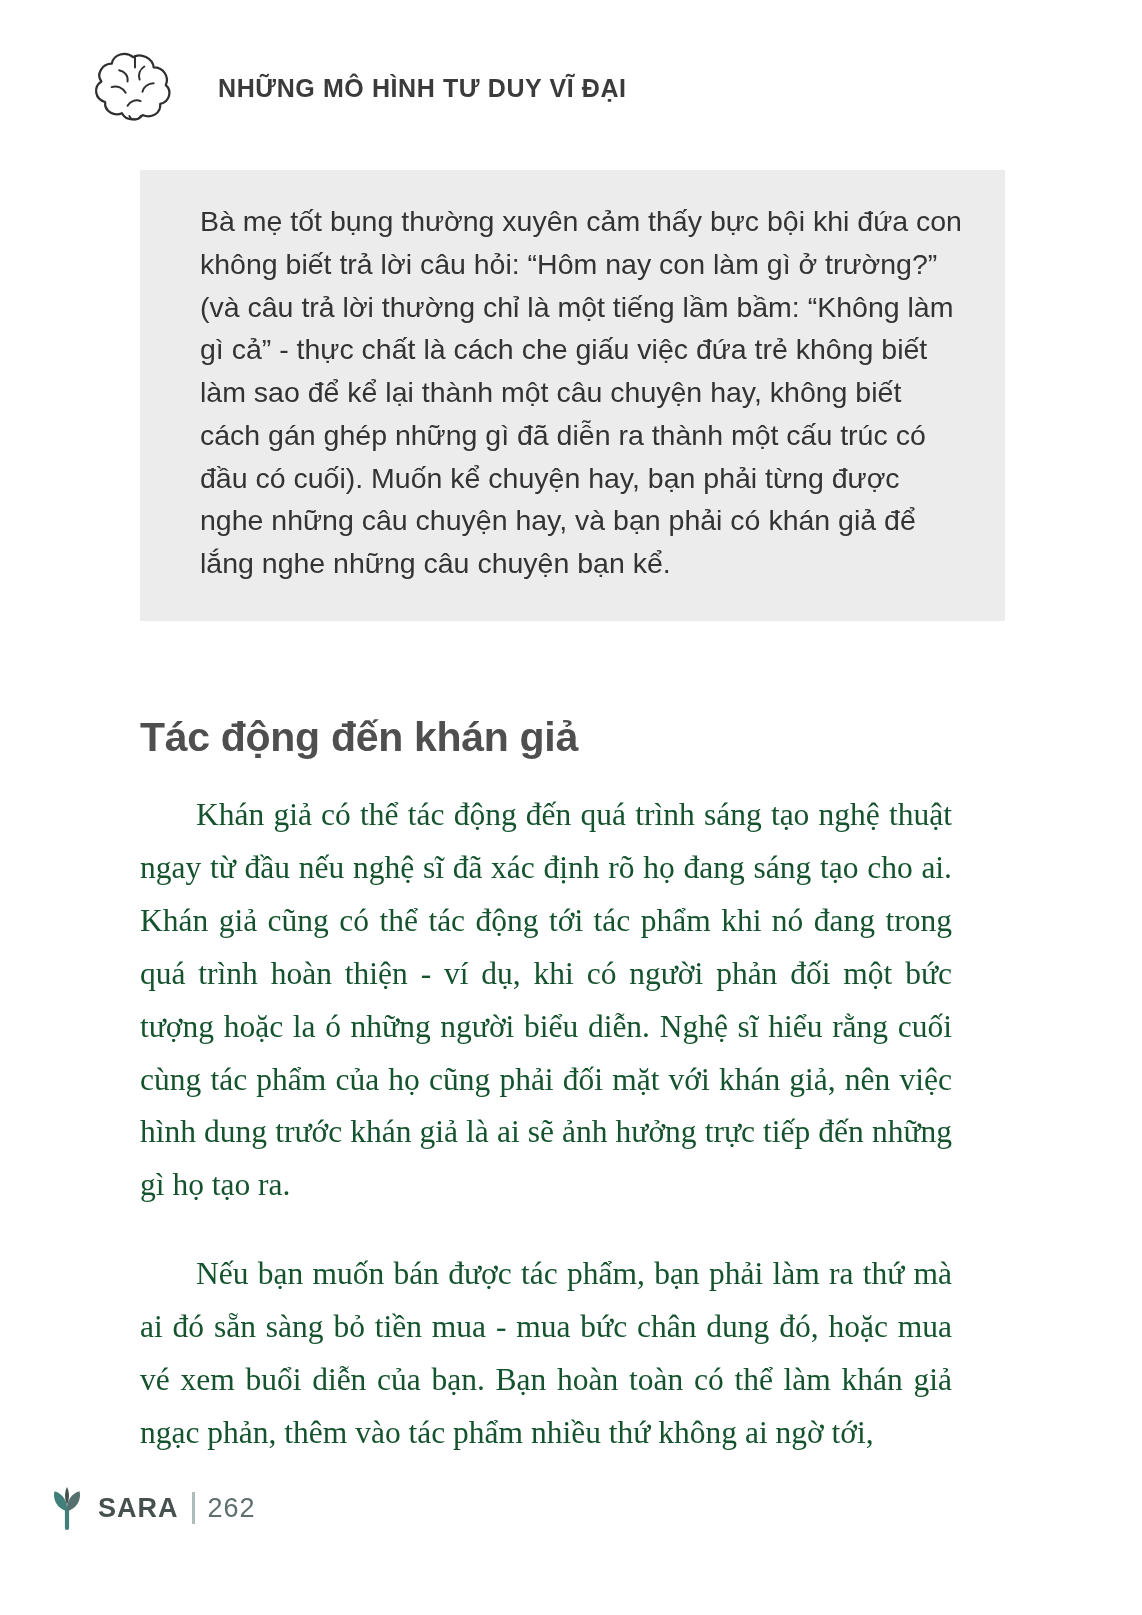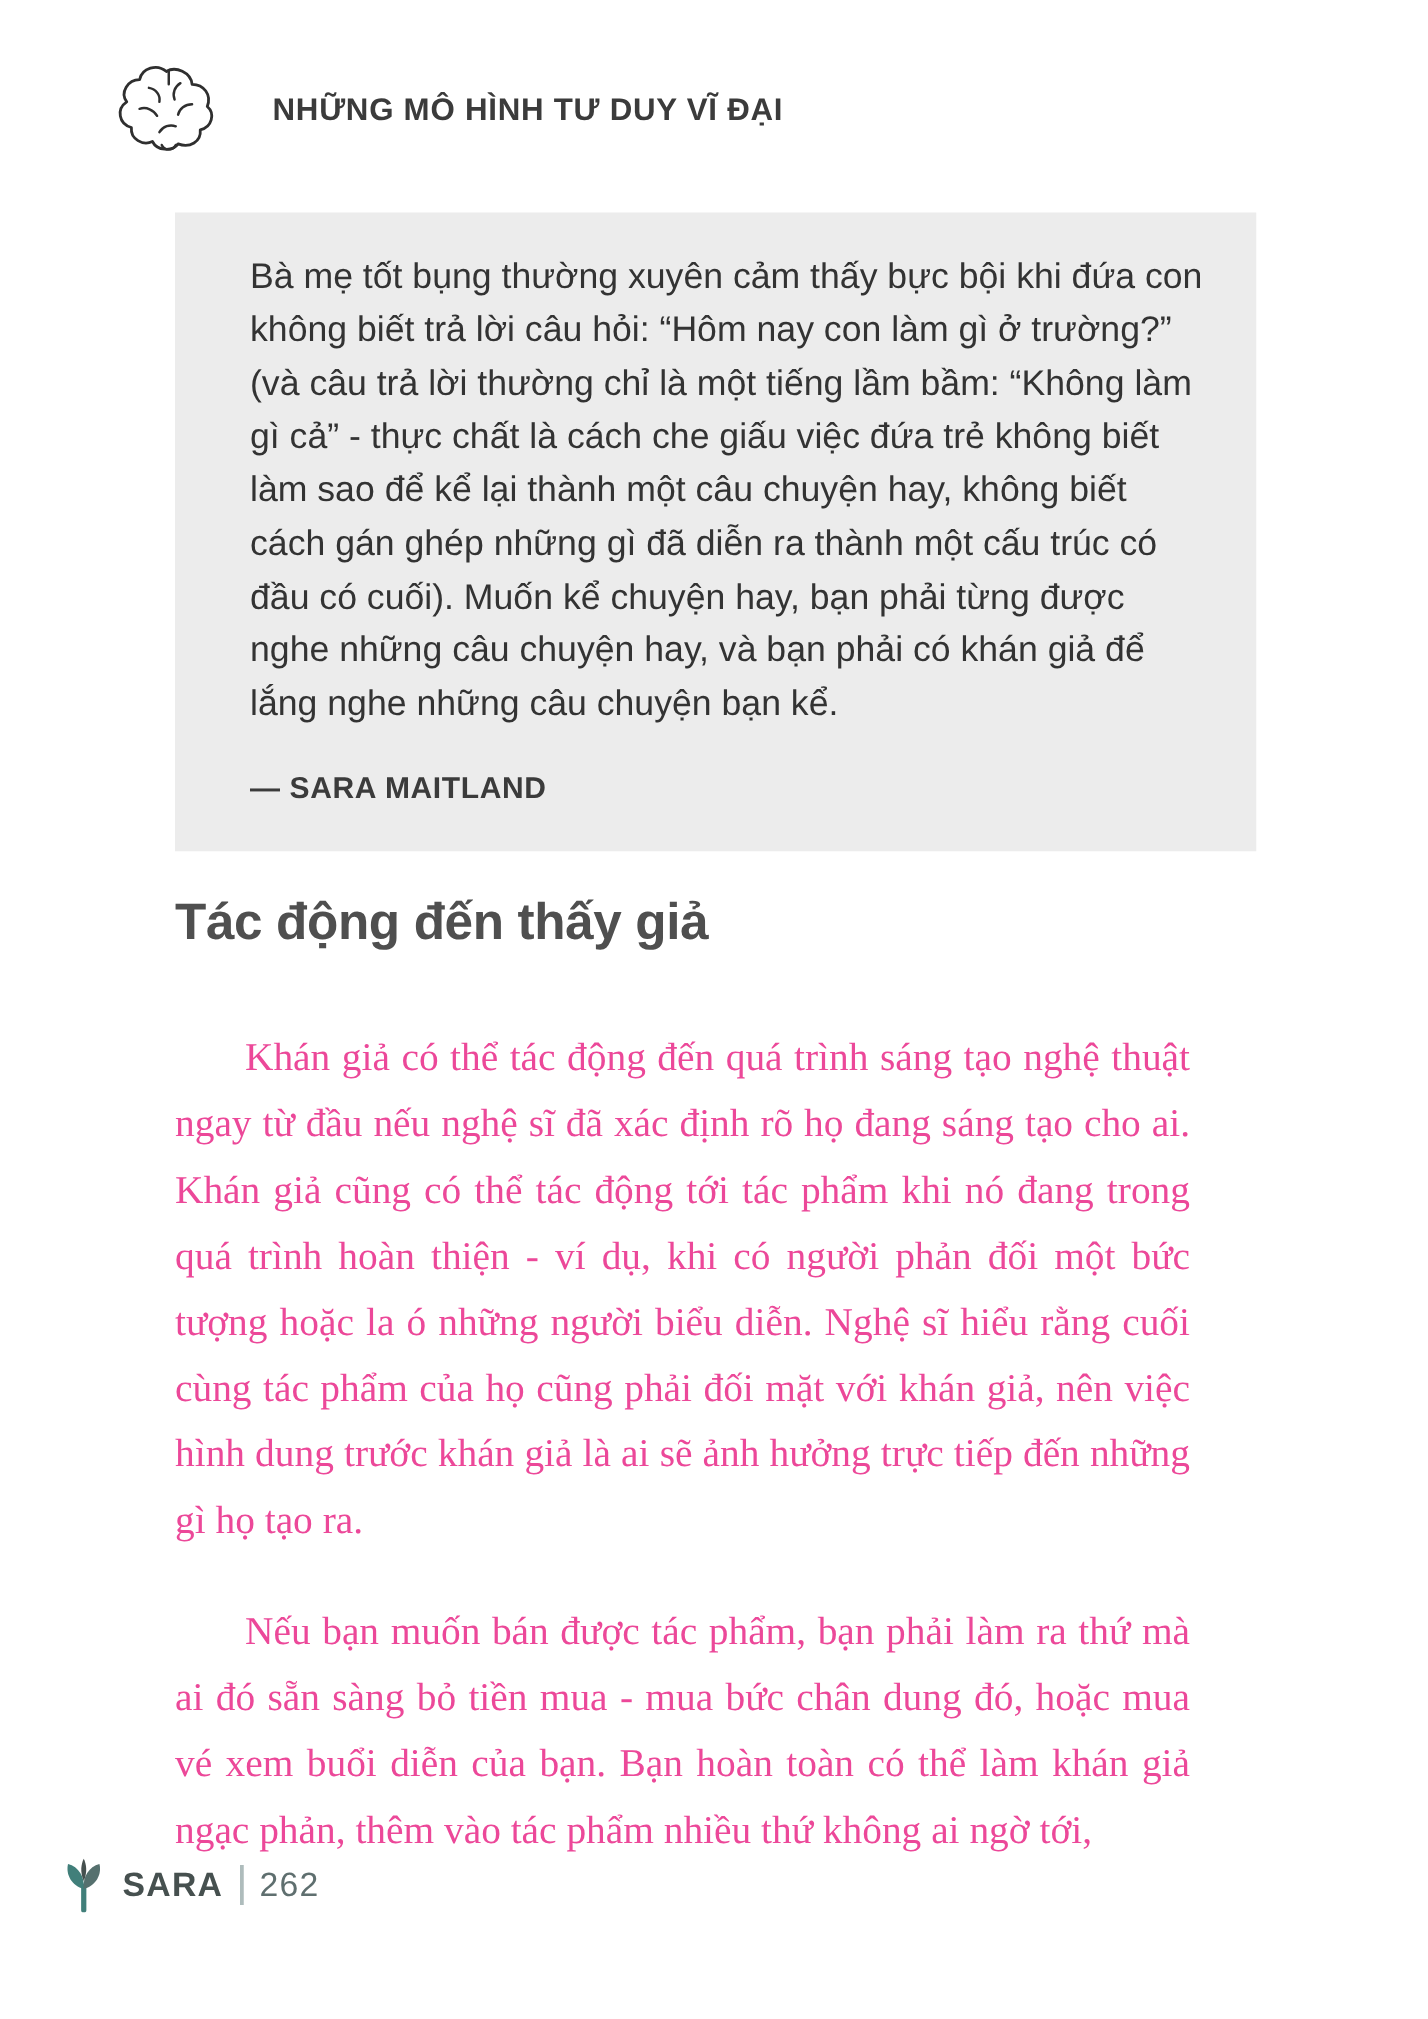--- a/index.html
+++ b/index.html
@@ -60,26 +60,26 @@
     font-size: 41px;
     font-weight: 800;
     color: #4f4f4f;
     letter-spacing: -0.3px;
   }
 
   
   .body-text {
     position: absolute;
     left: 140px;
-    top: 820px;
+    top: 789px;
     width: 812px;
     font-family: "Liberation Serif", serif;
     font-size: 31.5px;
     line-height: 1.68;
-    color: #ec4899;
+    color: #14532d;
     text-align: justify;
   }
   .body-text p { margin: 0 0 36px 0; text-indent: 56px; }
 
   
   .footer {
     position: absolute;
     left: 46px;
     top: 1486px;
     display: flex;
@@ -116,24 +116,23 @@
         <path fill="none" stroke="#2f2f2f" stroke-width="2.4" stroke-linecap="round" stroke-linejoin="round" d="M48 12 c-8 -7 -21 -3 -23 7 c-10 0 -17 11 -11 19 c-9 6 -7 19 4 22 c-1 10 10 16 18 12 c4 8 17 9 22 2 c10 4 20 -2 19 -12 c10 -2 13 -14 6 -20 c4 -10 -3 -19 -13 -19 c-1 -10 -14 -16 -22 -11 z"></path>
         <path fill="none" stroke="#2f2f2f" stroke-width="2.1" stroke-linecap="round" d="M50 11 v12 M33 26 c6 1 10 6 9 12 M60 22 c-5 3 -7 9 -5 14 M25 44 c6 -2 12 1 15 6 M70 40 c-6 0 -11 4 -12 9 M42 64 c3 -5 9 -7 14 -5"></path>
         <path fill="none" stroke="#2f2f2f" stroke-width="2.1" stroke-linecap="round" d="M44 75 c2 5 10 5 12 0"></path>
       </svg>
     </span>
     <span class="header-title">NHỮNG MÔ HÌNH TƯ DUY VĨ ĐẠI</span>
   </div>
 
   <div class="quote-block">
     <div class="quote-text">Bà mẹ tốt bụng thường xuyên cảm thấy bực bội khi đứa con không biết trả lời câu hỏi: “Hôm nay con làm gì ở trường?” (và câu trả lời thường chỉ là một tiếng lầm bầm: “Không làm gì cả” - thực chất là cách che giấu việc đứa trẻ không biết làm sao để kể lại thành một câu chuyện hay, không biết cách gán ghép những gì đã diễn ra thành một cấu trúc có đầu có cuối). Muốn kể chuyện hay, bạn phải từng được nghe những câu chuyện hay, và bạn phải có khán giả để lắng nghe những câu chuyện bạn kể.</div>
-    <div class="quote-attribution">— SARA MAITLAND</div>
   </div>
 
-  <div class="section-heading">Tác động đến thấy giả</div>
+  <div class="section-heading">Tác động đến khán giả</div>
 
   <div class="body-text">
     <p>Khán giả có thể tác động đến quá trình sáng tạo nghệ thuật ngay từ đầu nếu nghệ sĩ đã xác định rõ họ đang sáng tạo cho ai. Khán giả cũng có thể tác động tới tác phẩm khi nó đang trong quá trình hoàn thiện - ví dụ, khi có người phản đối một bức tượng hoặc la ó những người biểu diễn. Nghệ sĩ hiểu rằng cuối cùng tác phẩm của họ cũng phải đối mặt với khán giả, nên việc hình dung trước khán giả là ai sẽ ảnh hưởng trực tiếp đến những gì họ tạo ra.</p>
     <p>Nếu bạn muốn bán được tác phẩm, bạn phải làm ra thứ mà ai đó sẵn sàng bỏ tiền mua - mua bức chân dung đó, hoặc mua vé xem buổi diễn của bạn. Bạn hoàn toàn có thể làm khán giả ngạc phản, thêm vào tác phẩm nhiều thứ không ai ngờ tới,</p>
   </div>
 
   <div class="footer">
     <span class="ymate-logo">
       <svg viewBox="0 0 40 42" width="42" height="44">
         <path d="M20 40 L20 22" fill="none" stroke="#417f7a" stroke-width="4" stroke-linecap="round"></path>

